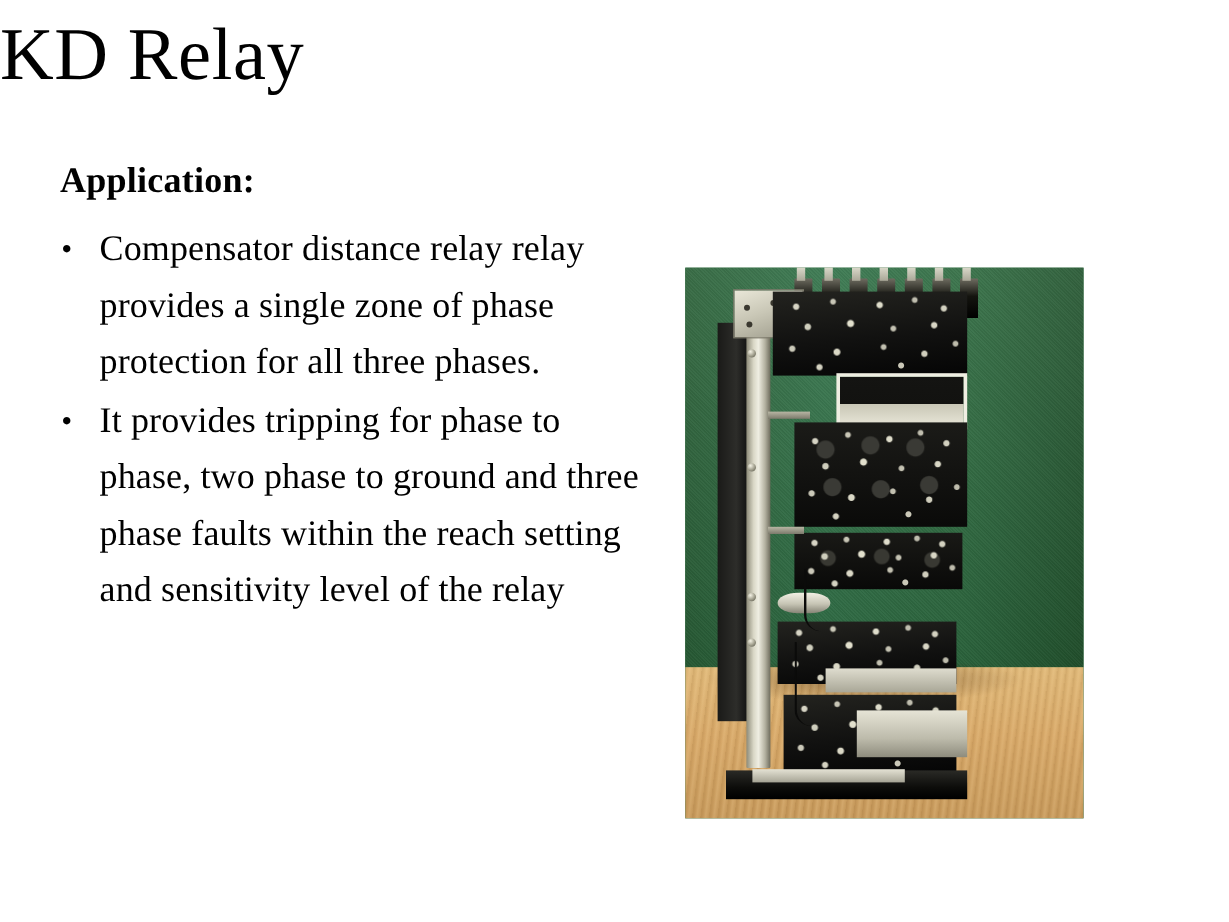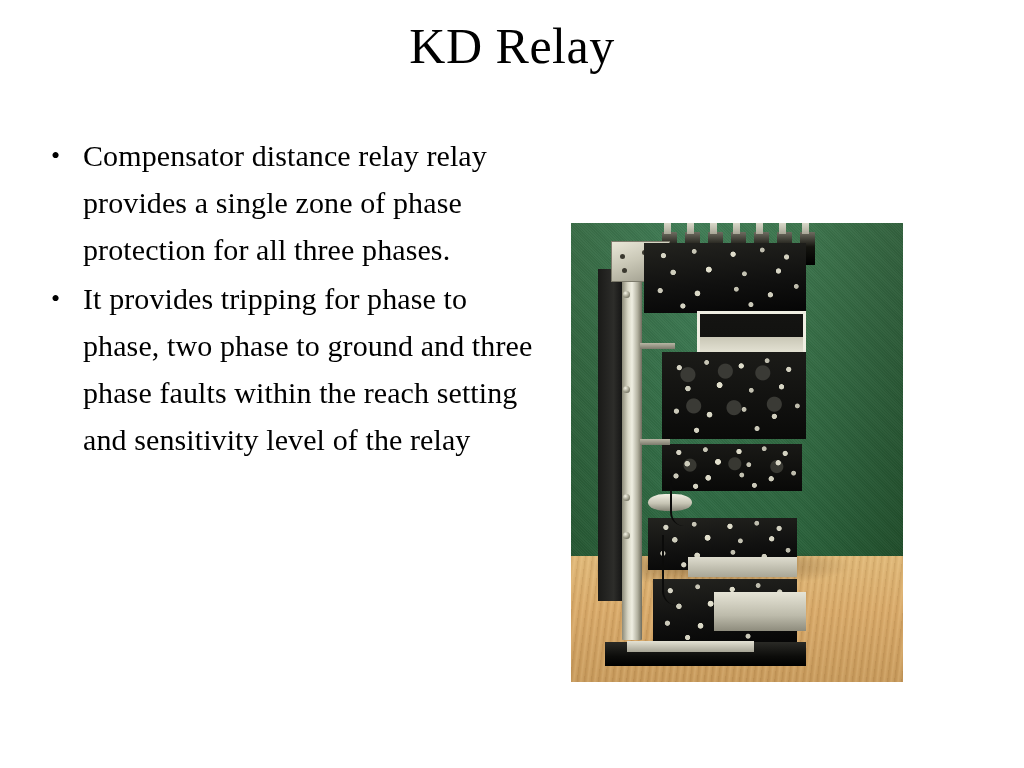--- a/index.html
+++ b/index.html
@@ -16,22 +16,22 @@
     font-family: "Liberation Serif", "DejaVu Serif", serif;
     color: #000000;
   }
 
   
   #slide-title {
     position: absolute;
     top: 14px;
     left: 0;
     width: 1024px;
-    text-align: center;
-    font-size: 50px;
+    text-align: left;
+    font-size: 62px;
     line-height: 64px;
     font-weight: normal;
     letter-spacing: 0.5px;
     color: #000;
     white-space: nowrap;
   }
 
   
   #content-column {
     position: absolute;
@@ -313,20 +313,21 @@
     background: linear-gradient(180deg, #b8b6a4 0%, #7c7a6c 100%);
   }
 </style>
 </head>
 <body>
 
 <div id="slide-title">KD Relay</div>
 
 <div id="content-column">
 
+  <div id="section-heading">Application:</div>
 
   <ul class="bullet-list">
     <li class="bullet-item">
       <span class="bullet-dot">•</span>
       <span class="bullet-text">Compensator distance relay relay provides a single zone of phase protection for all three phases.</span>
     </li>
     <li class="bullet-item">
       <span class="bullet-dot">•</span>
       <span class="bullet-text">It provides tripping for phase to phase, two phase to ground and three phase faults within the reach setting and sensitivity level of the relay</span>
     </li>

